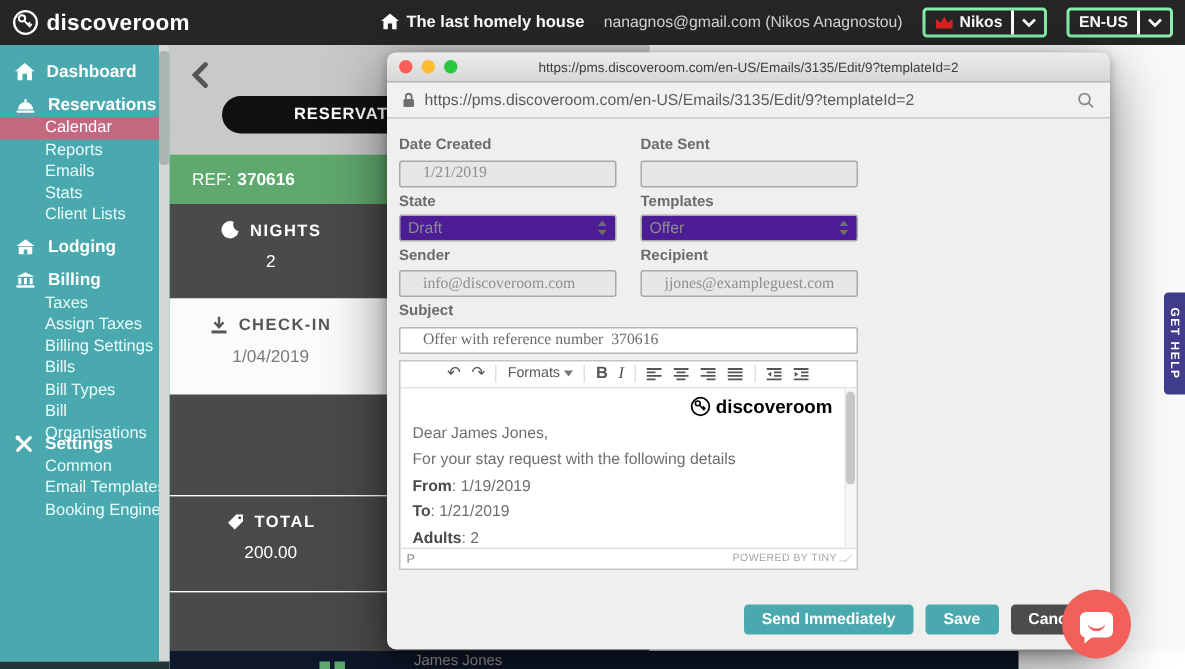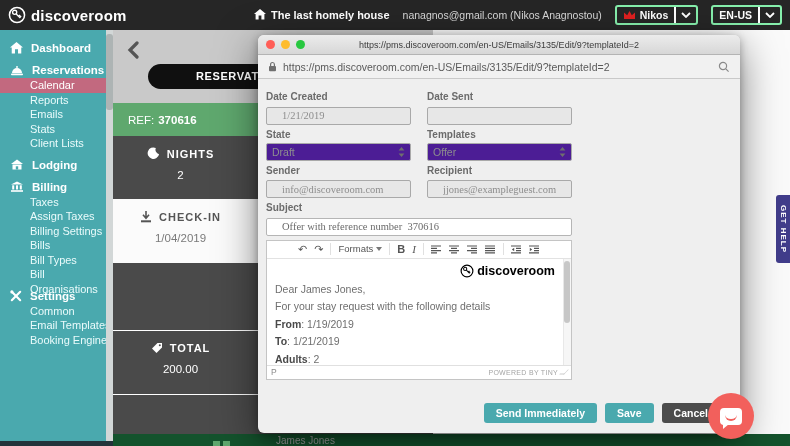--- a/index.html
+++ b/index.html
@@ -50,21 +50,21 @@
   .blk-inner { width:135px; display:flex; flex-direction:column; align-items:center; }
   .blk-label { display:flex; align-items:center; gap:7px; font-size:11px; font-weight:bold; letter-spacing:1px; }
   .blk-value { font-size:11.5px; margin-top:9px; }
   .d1 { top:106px; height:63px; background:#4a4a4a; padding-top:11px; }
   .wc { top:169px; height:64px; background:#fbfbfb; color:#555; padding-top:12px; }
   .wc .blk-value { color:#7a7a7a; }
   .d2 { top:233px; height:68px; background:#4a4a4a; border-bottom:1px solid #fff; }
   .d3 { top:301px; height:64px; background:#4a4a4a; border-bottom:1px solid #fff; padding-top:11px; }
   .d4 { top:365px; height:39px; background:#4a4a4a; }
 
-  .bottom-strip { position:absolute; left:113px; top:434px; width:677px; height:12px; background:#14532d; z-index:25; }
+  .bottom-strip { position:absolute; left:113px; top:434px; width:566px; height:12px; background:#0f172a; z-index:25; }
   .client-name { position:absolute; left:163px; top:1px; font-size:10px; color:#a0a0a0; }
   .fleck { position:absolute; top:7px; width:7px; height:5px; background:#5fa86e; }
 
   
   .gethelp { position:absolute; right:0; top:195px; width:14px; height:68px; background:#413d8b;
     border-radius:3px 0 0 3px; z-index:35; color:#fff; font-size:8px; font-weight:bold; letter-spacing:1px;
     writing-mode:vertical-rl; display:flex; align-items:center; justify-content:center; cursor:pointer; }
 
   
   .popup { position:absolute; left:258px; top:35px; width:482px; height:398px; border-radius:6px;
@@ -106,21 +106,21 @@
     font-weight:bold; font-size:12.5px; margin-bottom:6px; margin-right:2px; }
   .ed-line { font-size:10.5px; color:#6f6f6f; margin-bottom:6px; line-height:1.1; }
   .ed-line b { color:#4a4a4a; }
   .ed-scroll { position:absolute; right:0; top:0; width:8px; height:106px; background:#f6f6f6; border-left:1px solid #e8e8e8; }
   .ed-thumb { position:absolute; right:1px; top:2px; width:6px; height:62px; background:#c7c7c7; border-radius:3px; }
   .ed-status { height:14px; border-top:1px solid #e0e0e0; display:flex; align-items:center;
     padding:0 4px; font-size:8.5px; color:#8a8a8a; }
   .ed-status .right { margin-left:auto; font-size:7px; color:#a5a5a5; letter-spacing:.3px; display:flex; align-items:center; gap:3px; }
   .grip { width:6px; height:6px; border-right:1px solid #aaa; border-bottom:1px solid #aaa; transform:skew(-45deg) scale(.8); opacity:.6; }
 
-  .btn-row { position:absolute; right:20px; bottom:9px; display:flex; gap:8px; }
+  .btn-row { position:absolute; right:8px; bottom:9px; display:flex; gap:8px; }
   .btn { height:20px; padding:0 12px; border:none; border-radius:3px; color:#fff; font-size:10.5px;
     font-weight:bold; font-family:"Liberation Sans",sans-serif; cursor:pointer; line-height:20px; }
   .btn.teal { background:#4aa9ae; }
   .btn.dark { background:#4c4c4c; }
 
   
   .chat { position:absolute; left:708px; top:393px; width:46px; height:46px; border-radius:50%;
     background:#f2605c; z-index:60; cursor:pointer; display:flex; align-items:center; justify-content:center; }
   .chat-bubble { width:22px; height:17px; background:#fff; border-radius:4px; position:relative; }
   .chat-bubble:after { content:""; position:absolute; left:3px; bottom:-4px; width:0; height:0;

